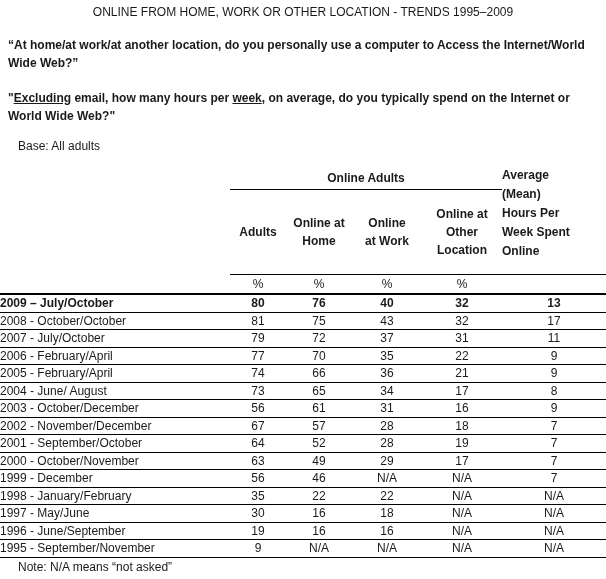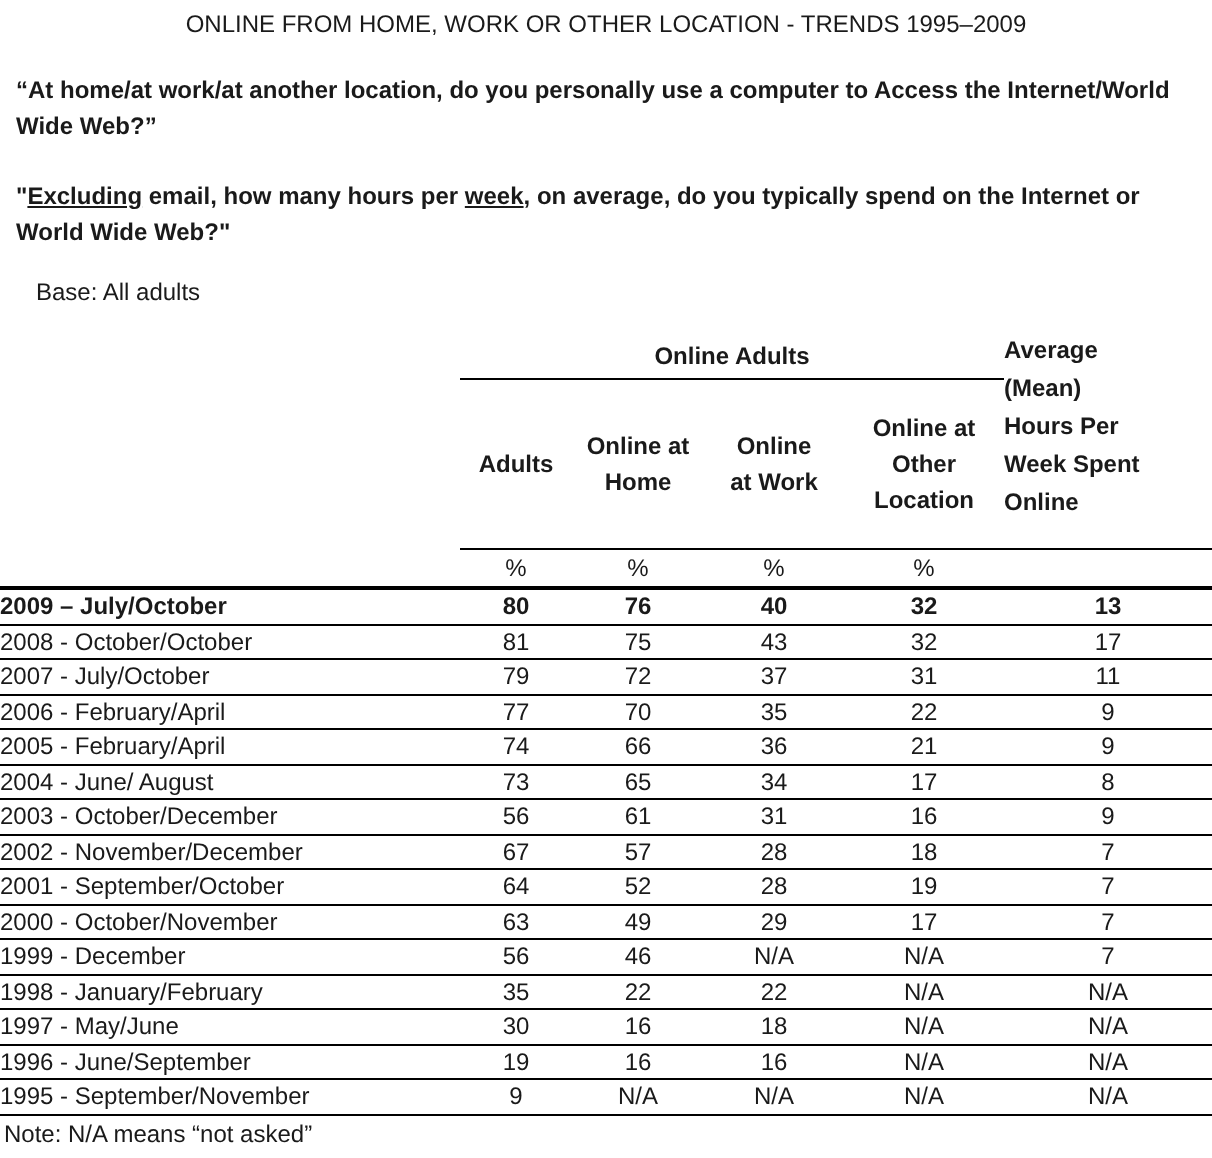--- a/index.html
+++ b/index.html
@@ -71,21 +71,21 @@
     border-bottom: 1px solid #000;
     text-align: center;
     vertical-align: middle;
   }
   tbody.data td.row-label {
     text-align: left;
   }
   tr.bold-row td { font-weight: bold; }
   .note {
     margin-top: 2px;
-    padding-left: 2px;
+    padding-left: 18px;
     line-height: 14px;
   }
 </style>
 </head>
 <body>
 
 <div class="title">ONLINE FROM HOME, WORK OR OTHER LOCATION - TRENDS 1995–2009</div>
 
 <div class="question q1">“At home/at work/at another location, do you personally use a computer to Access the Internet/World
 Wide Web?”</div>

